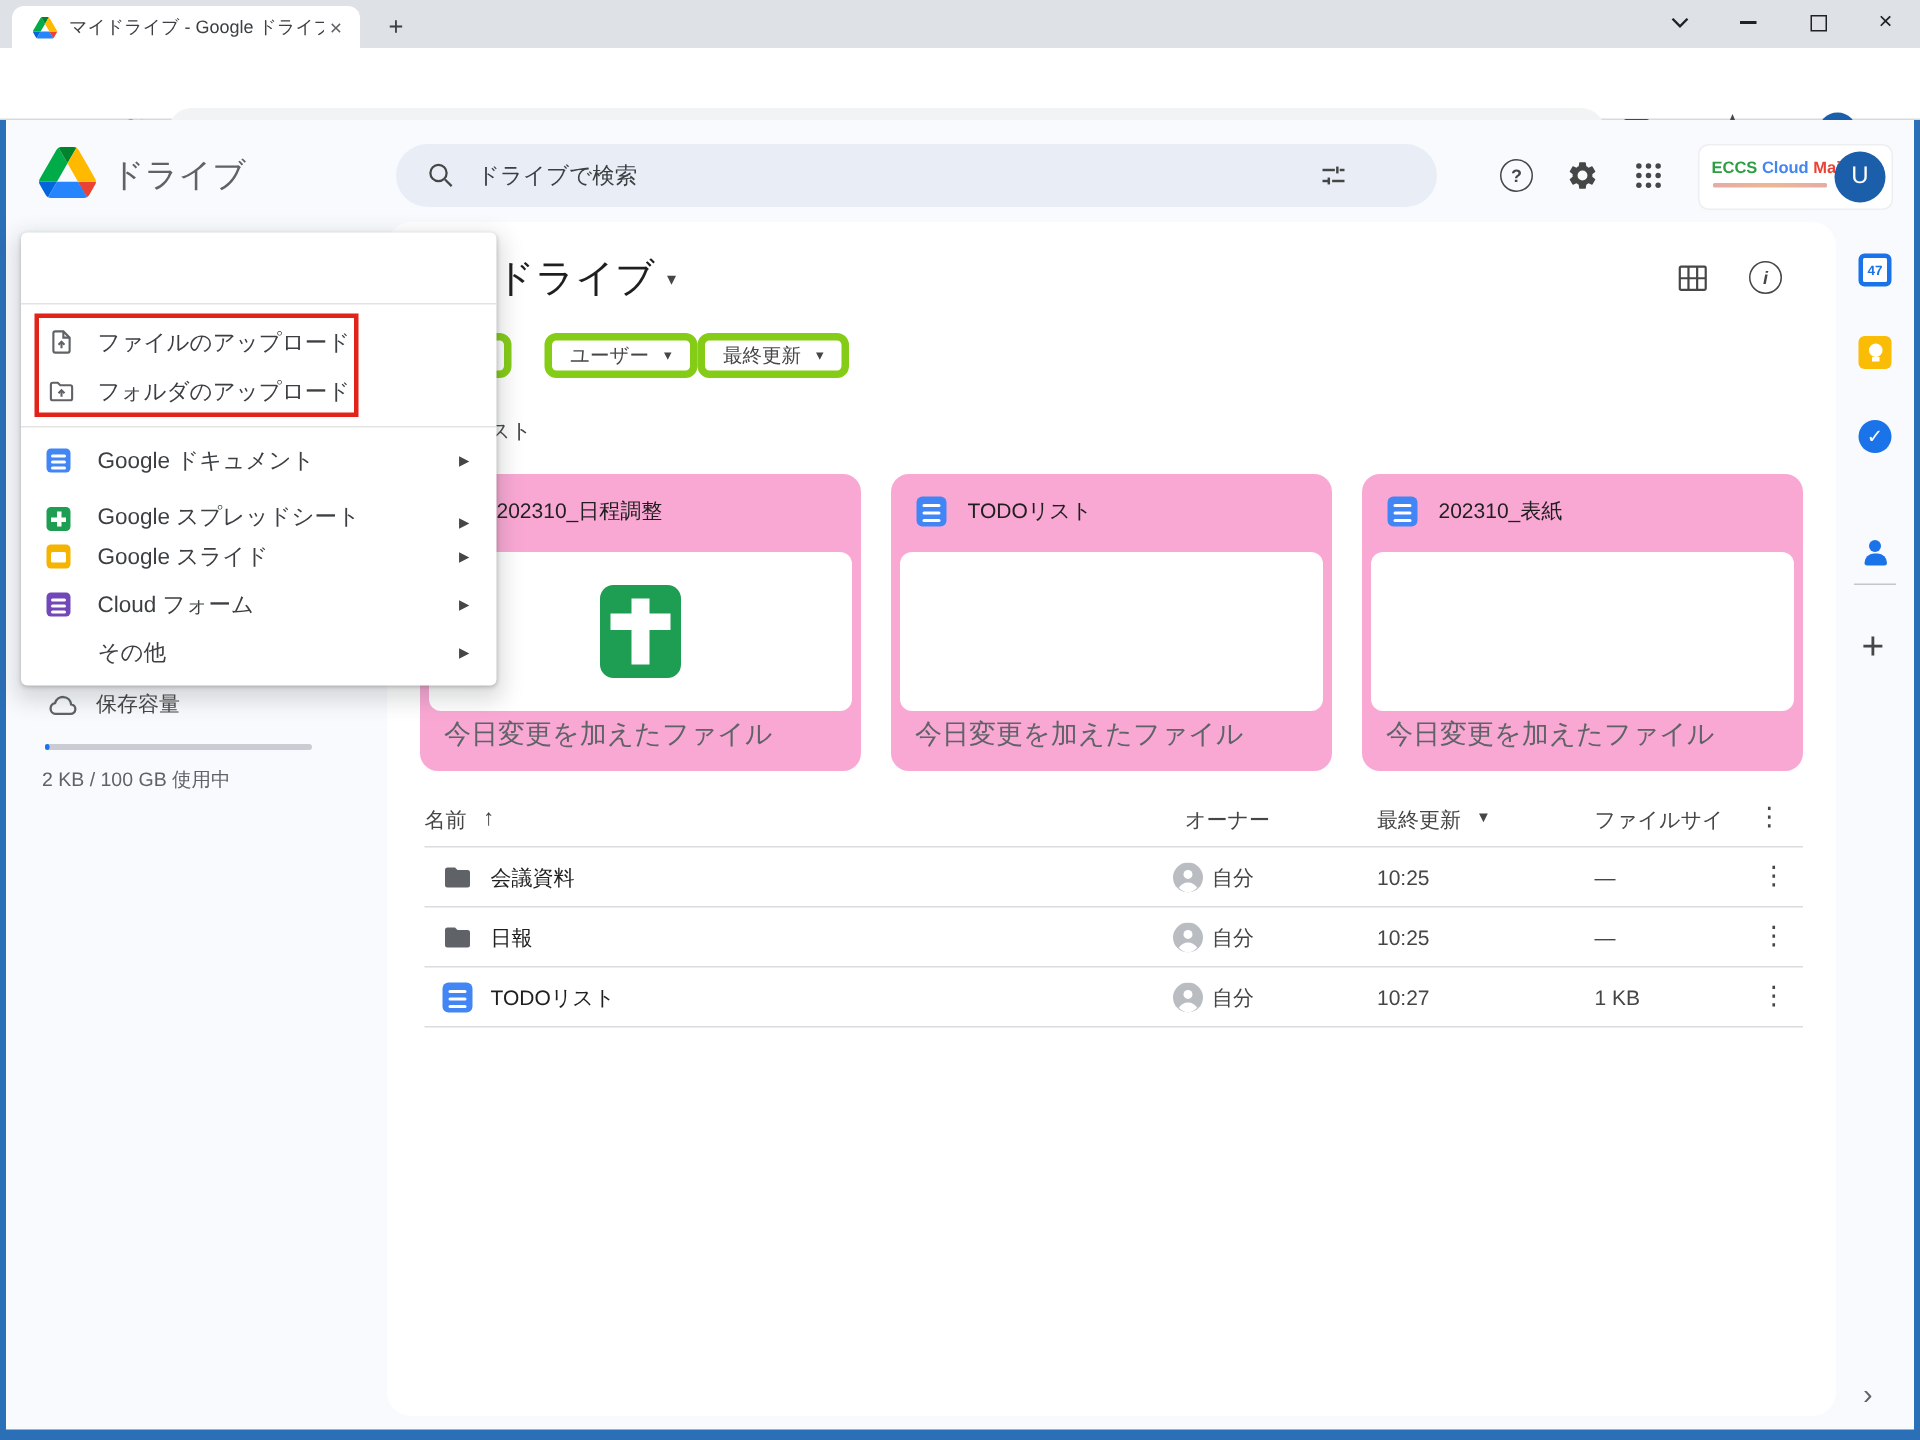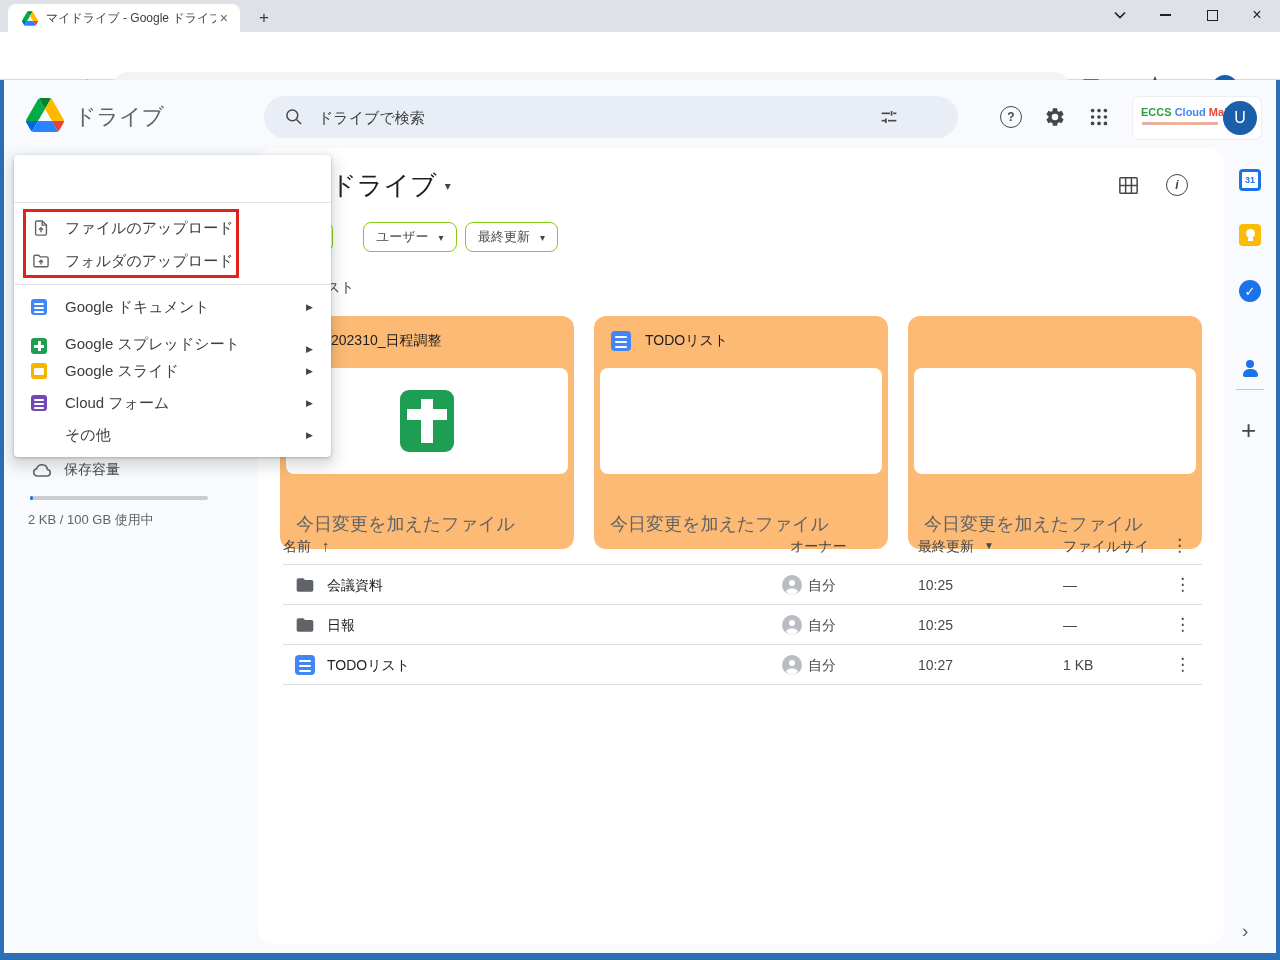--- a/index.html
+++ b/index.html
@@ -45,25 +45,25 @@
   
   .storage-label { left:64px; top:461px; font-size:14px; color:#444746; }
   .storage-track { left:30px; top:496px; width:178px; height:4px; border-radius:2px; background:#c9cdd3; }
   .storage-fill { left:30px; top:496px; width:3px; height:4px; border-radius:2px; background:#1a73e8; }
   .storage-cap { left:28px; top:511px; font-size:13px; color:#5f6368; }
 
   
   .maincard { left:258px; top:148px; width:966px; height:796px; background:#fff; border-radius:16px; }
   .page-title { left:277px; top:168px; display:flex; align-items:center; gap:8px; font-size:26px; color:#1f1f1f; }
   .page-title .caret { font-size:12px; color:#444746; }
-  .chip { top:222px; height:30px; border:1px solid #84cc16; border-radius:8px; display:inline-flex; align-items:center; gap:10px; padding:0 12px; font-size:13px; color:#444746; background:#fff; }
+  .chip { top:222px; height:30px; border:5px solid #84cc16; border-radius:8px; display:inline-flex; align-items:center; gap:10px; padding:0 12px; font-size:13px; color:#444746; background:#fff; }
   .chip .caret { font-size:10px; color:#444746; }
   .sugg-head { left:283px; top:279px; font-size:14px; color:#444746; }
 
-  .scard { top:316px; width:294px; height:233px; background:#fdba74; border-radius:12px; }
+  .scard { top:316px; width:294px; height:198px; background:#f9a8d4; border-radius:12px; }
   .scard .hd { display:flex; align-items:center; gap:14px; padding:15px 14px 0 17px; }
   .scard .hd .t { font-size:14px; color:#1f1f1f; font-weight:500; white-space:nowrap; }
   .scard .prev { position:absolute; left:6px; right:6px; top:52px; height:106px; background:#fff; border-radius:8px; overflow:hidden; }
   .scard .ft { position:absolute; left:16px; bottom:13px; font-size:18px; color:#5f6368; }
   .slogo { position:relative; width:54px; height:62px; background:#1e9e52; border-radius:9px; margin:22px auto 0; }
   .slogo .v { position:absolute; left:21px; top:9px; width:12px; height:44px; background:#fff; }
   .slogo .h { position:absolute; left:7px; top:19px; width:40px; height:11px; background:#fff; }
 
   
   .mini { position:relative; width:16px; height:16px; border-radius:3px; flex:0 0 auto; }
@@ -311,20 +311,26 @@
     <div class="hd">
       <div class="docbig">
           <span class="l"></span>
         </div>
       <span class="t">TODOリスト</span>
     </div>
     <div class="prev"></div>
     <div class="ft">今日変更を加えたファイル</div>
   </div>
   <div class="ab scard" style="left:908px;">
+    <div class="hd">
+      <div class="docbig">
+          <span class="l"></span>
+        </div>
+      <span class="t">202310_表紙</span>
+    </div>
     <div class="prev"></div>
     <div class="ft">今日変更を加えたファイル</div>
   </div>
 
   <div class="ab th" style="left:283px;top:538px;">名前</div>
   <div class="ab th" style="left:322px;top:537px;font-size:15px;">↑</div>
   <div class="ab th" style="left:790px;top:538px;">オーナー</div>
   <div class="ab th" style="left:918px;top:538px;">最終更新</div>
   <div class="ab th" style="left:984px;top:540px;font-size:10px;">▼</div>
   <div class="ab th" style="left:1063px;top:538px;">ファイルサイ</div>
@@ -376,21 +382,21 @@
         <path d="M4.6 20.2a8.6 8.6 0 0 1 14.8 0A11.9 11.9 0 0 1 12 24a11.9 11.9 0 0 1-7.4-3.8z" fill="#fff"></path>
       </svg>
     <span class="ab tdg" style="left:525px;top:12px;">自分</span>
     <span class="ab tdg" style="left:635px;top:12px;">10:27</span>
     <span class="ab tdg" style="left:780px;top:12px;">1 KB</span>
     <span class="ab rowkebab" style="left:891px;top:9px;">⋮</span>
     <div class="ab hr" style="left:0;top:39px;width:919px;"></div>
   </div>
 
   <div class="ab cal" style="left:1239px;top:169px;">
-      <span>31</span>
+      <span>47</span>
     </div>
   <div class="ab keep" style="left:1239px;top:224px;">
       <span class="b"></span>
       <span class="s"></span>
     </div>
   <div class="ab tasks" style="left:1239px;top:280px;">
       <span>✓</span>
     </div>
   <div class="ab contacts" style="left:1239px;top:336px;">
       <span class="h"></span>

